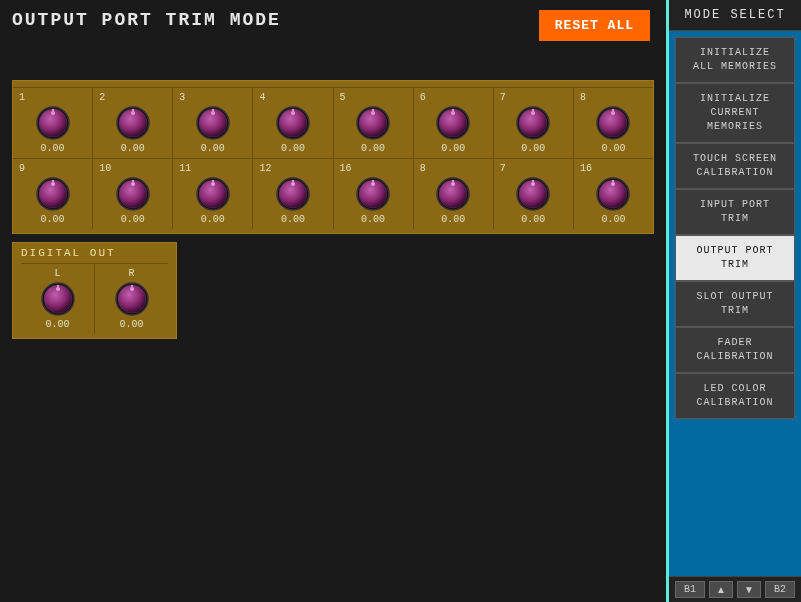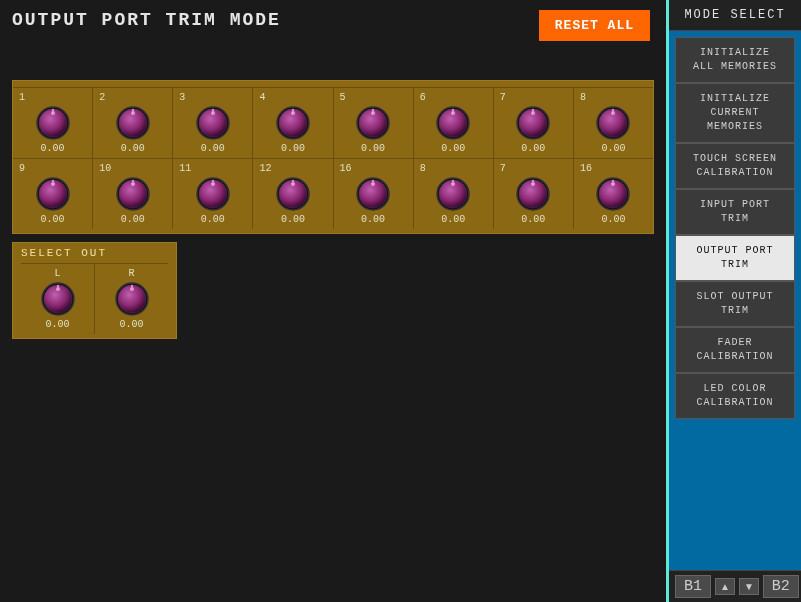--- a/index.html
+++ b/index.html
@@ -213,21 +213,21 @@
       border-top: 1px solid #444;
       padding: 4px 6px;
       gap: 4px;
     }
 
     .footer-btn {
       background: #4a4a4a;
       border: 1px solid #666;
       color: #ccc;
       font-family: 'Courier New', monospace;
-      font-size: 15px;
+      font-size: 10px;
       padding: 2px 8px;
       cursor: pointer;
     }
 
     .footer-arrow {
       background: #4a4a4a;
       border: 1px solid #666;
       color: #ccc;
       font-size: 10px;
       padding: 2px 4px;
@@ -517,21 +517,21 @@
       </defs>
       <circle cx="18" cy="8" r="2" fill="#f0a0e0" opacity="0.9"></circle>
       <circle cx="18" cy="5" r="1.2" fill="#e0c0d0" opacity="0.7"></circle>
     </svg></div>
           <div class="knob-value">0.00</div>
         </div>
       </div>
   </div>
 
   <div class="digital-panel">
-    <div class="digital-label">SELECT OUT</div>
+    <div class="digital-label">DIGITAL OUT</div>
     <div class="digital-row" id="digital-row">
         <div class="digital-cell">
           <div class="digital-ch-label">L</div>
           <div class="knob-wrapper"><svg class="knob-svg" viewBox="0 0 36 36" xmlns="http://www.w3.org/2000/svg">
       <circle cx="18" cy="18" r="16" fill="#1a0a1a" stroke="#333" stroke-width="1.5"></circle>
       <circle cx="18" cy="18" r="14" fill="url(#kg)" stroke="#444" stroke-width="0.5"></circle>
       <defs>
         <radialGradient id="kg" cx="40%" cy="35%" r="65%">
           <stop offset="0%" stop-color="#c060b0"></stop>
           <stop offset="60%" stop-color="#8a2870"></stop>

